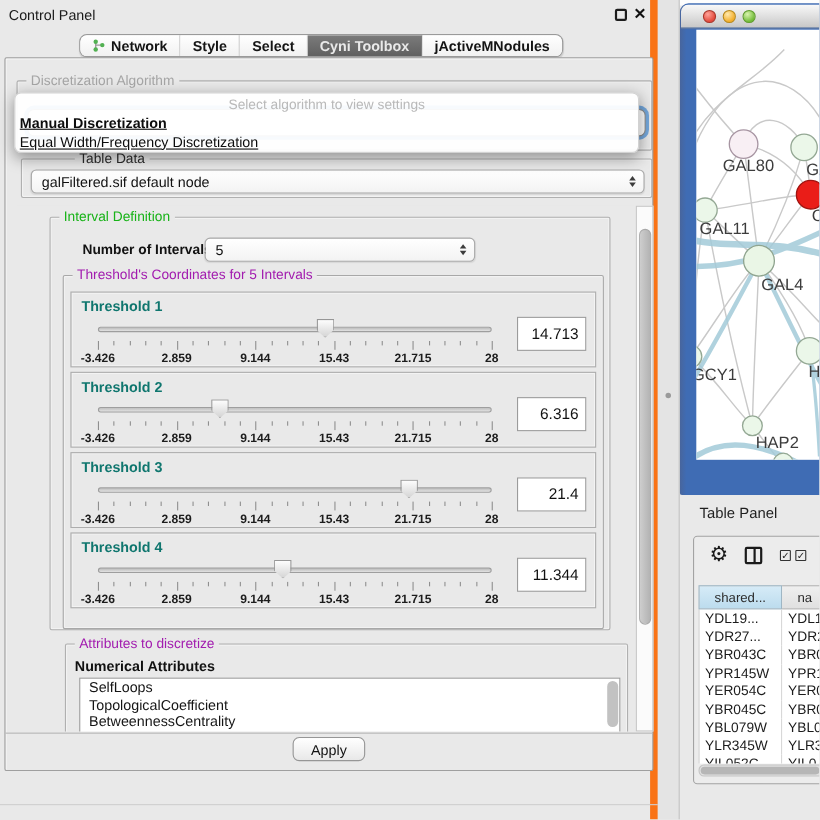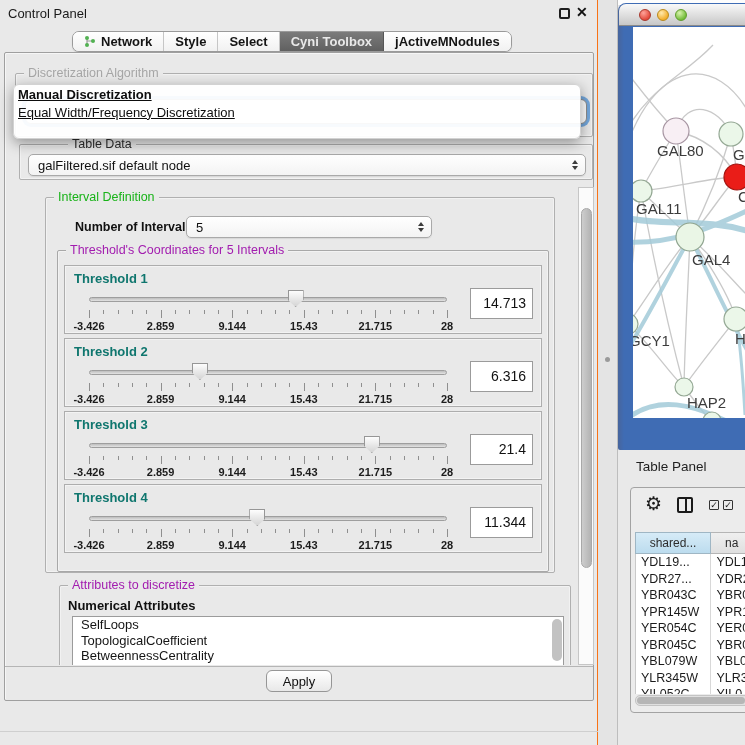--- a/index.html
+++ b/index.html
@@ -2,21 +2,21 @@
 <html><head>
 <meta charset="utf-8">
 <style>
   * { margin:0; padding:0; box-sizing:border-box; }
   html,body { width:745px; height:745px; }
   body { font-family:"Liberation Sans", sans-serif; background:#e9e9e9; position:relative; overflow:hidden; }
 
   #root { position:absolute; inset:0; width:745px; height:745px; }
 
   
-  #control-panel { position:absolute; left:0; top:0; width:598px; height:745px; background:#e9e9e9; border-right:1px solid #f97316; }
+  #control-panel { position:absolute; left:0; top:0; width:598px; height:745px; background:#e9e9e9; border-right:7px solid #f97316; }
   .cp-title { position:absolute; left:8px; top:6px; font-size:13px; color:#1a1a1a; }
   .float-icon { position:absolute; left:559px; top:8px; width:11px; height:11px; border:2px solid #1d1d1d; border-radius:2px; }
   .close-icon { position:absolute; left:576px; top:4px; font-size:14px; font-weight:700; color:#111; }
 
   .tabstrip { position:absolute; display:flex; height:21px; background:#fff; border:1px solid #9a9a9a; border-radius:7px; overflow:hidden; box-shadow:0 1px 1px rgba(0,0,0,.12); }
   .tab { display:flex; align-items:center; gap:5px; padding:0 11px; font-size:13px; font-weight:700; color:#141414; border-right:1px solid #c6c6c6; background:linear-gradient(#ffffff,#f1f1f1); white-space:nowrap; cursor:default; }
   .tab:last-child { border-right:none; }
   .tab.selected { background:linear-gradient(#7b7b7b,#606060); color:#e9e9e9; border-color:#565656; }
   #top-tabstrip { left:72px; top:31px; }
   #bottom-tabstrip { left:140px; top:703px; }
@@ -146,20 +146,21 @@
     </div>
 
     <div id="content-panel">
 
       <div class="groupbox" style="left:10px; top:20px; width:578px; height:64px;">
         <span class="gtitle gray">Discretization Algorithm</span>
       </div>
       <div id="focused-combo"></div>
 
       <div id="algo-popup">
+        <div class="hint">Select algorithm to view settings</div>
         <div class="opt first">Manual Discretization</div>
         <div class="opt">Equal Width/Frequency Discretization</div>
       </div>
 
       <div class="groupbox" style="left:14px; top:91px; width:574px; height:36px;">
         <span class="gtitle dark" style="font-weight:400; color:#2c2c2c;margin-left:40px;">Table Data</span>
         <div class="combo" style="left:8px; top:9px; width:558px; height:22px;">
           <span>galFiltered.sif default node</span>
           <span class="arrows">
               <i class="up"></i>

